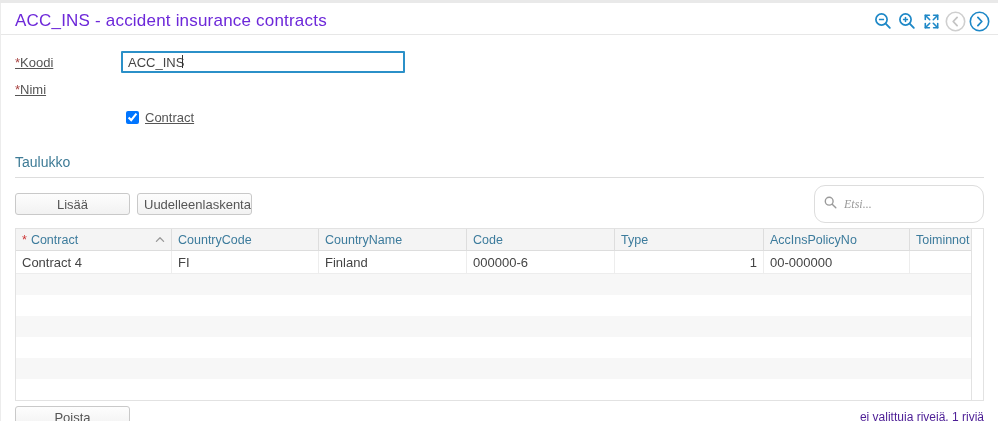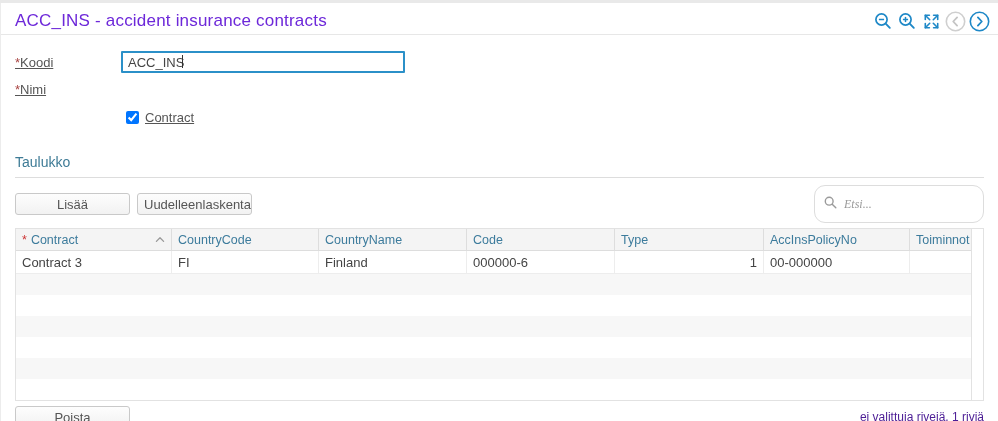--- a/index.html
+++ b/index.html
@@ -198,21 +198,21 @@
         </div>
         <div class="hcell c1">CountryCode</div>
         <div class="hcell c2">CountryName</div>
         <div class="hcell c3">Code</div>
         <div class="hcell c4">Type</div>
         <div class="hcell c5">AccInsPolicyNo</div>
         <div class="hcell c6">Toiminnot</div>
       </div>
 
       <div class="drow">
-        <div class="dcell c0">Contract 3</div>
+        <div class="dcell c0">Contract 4</div>
         <div class="dcell c1">FI</div>
         <div class="dcell c2">Finland</div>
         <div class="dcell c3">000000-6</div>
         <div class="dcell c4 num">1</div>
         <div class="dcell c5">00-000000</div>
         <div class="dcell c6"></div>
       </div>
 
       <div class="stripe odd"></div>
       <div class="stripe even"></div>

